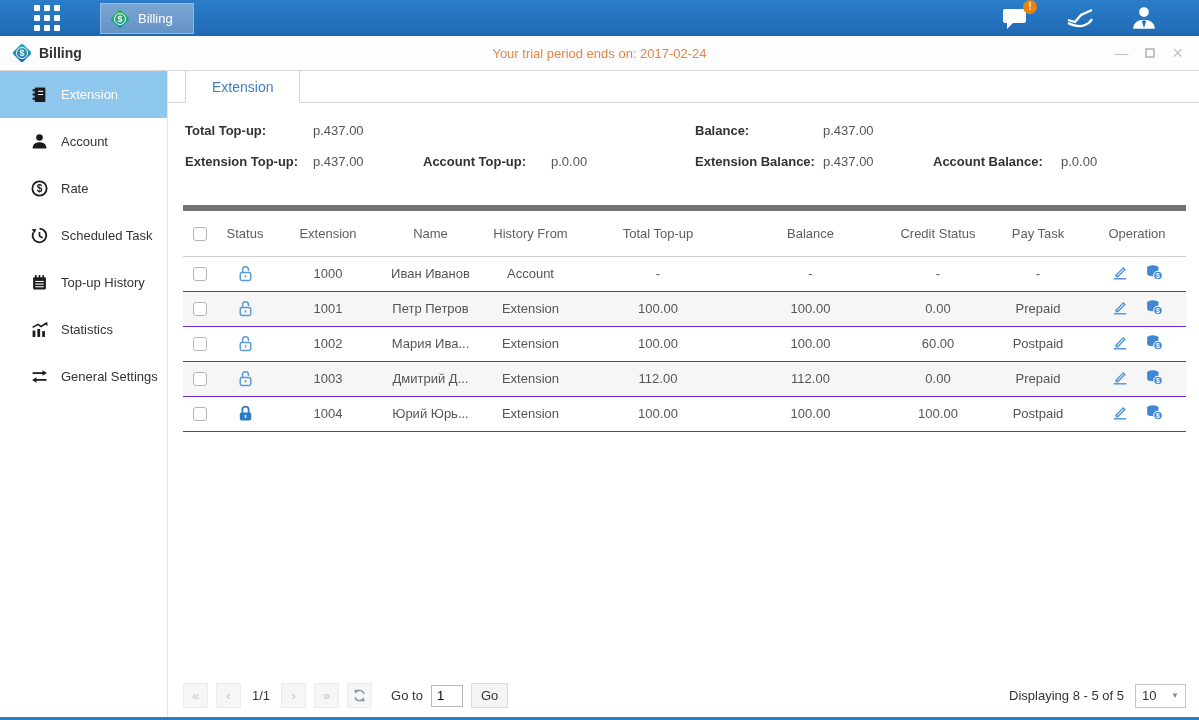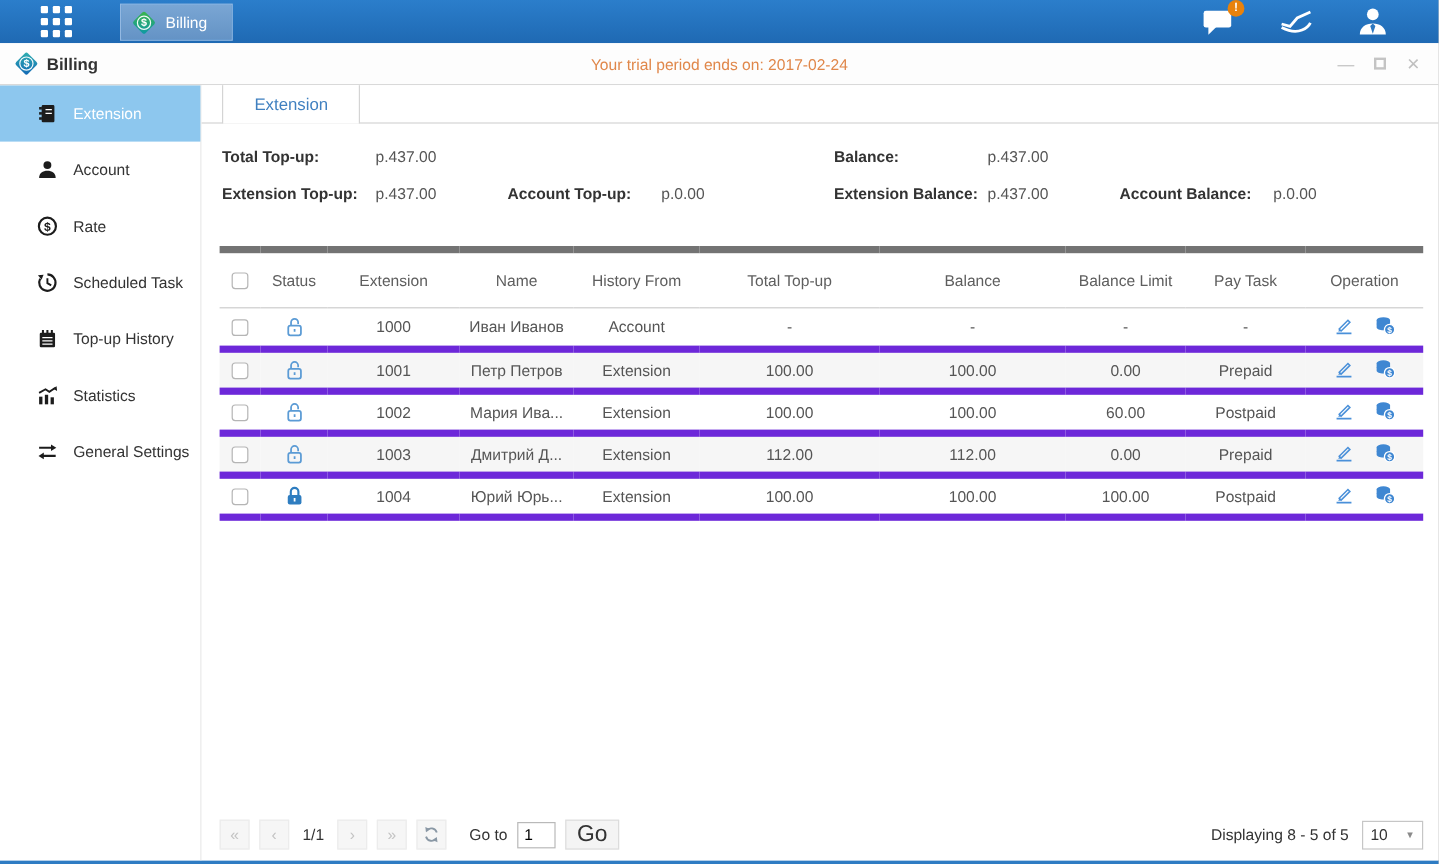--- a/index.html
+++ b/index.html
@@ -58,38 +58,38 @@
 
   
   .btnrow { margin:10px 0 0 17px; display:flex; gap:9px; }
   .btn { background:var(--accent); color:#fff; border:none; border-radius:3px; height:27px; padding:0 13px;
          font-size:13px; font-family:inherit; cursor:pointer; }
 
   
   table.ext { margin:22px 13px 0 15px; width:1003px; border-collapse:collapse; table-layout:fixed; }
   thead tr { height:48px; border-top:6px solid #737373; border-bottom:1px solid #cdcdcd;margin-top:19px; }
   th { font-weight:normal; color:#5e5e5e; font-size:13px; text-align:center; }
-  tbody tr { height:35px; border-bottom:6px solid #6d28d9; }
+  tbody tr { height:35px; border-bottom:1px solid #6d28d9; }
   tbody tr:nth-child(even) { background:#f6f6f6; }
   td { text-align:center; font-size:13px; color:#555; }
   .cb { width:14px; height:14px; border:1px solid #b5b5b5; border-radius:3px; background:#fff; display:inline-block; vertical-align:middle; cursor:pointer; }
   .status-ic svg { width:19px; height:19px; vertical-align:middle; }
   .op-ic { display:inline-flex; margin:0 8px; cursor:pointer; }
   .op-ic svg { width:18px; height:18px; }
 
   
   .pager { position:absolute; left:15px; right:13px; bottom:9px; display:flex; align-items:center; justify-content:space-between;
            font-size:13px; color:#333; }
   .pg-left { display:flex; align-items:center; gap:8px; }
   .pbox { width:25px; height:25px; background:#f6f6f6; border:1px solid #ececec; display:flex; align-items:center;
           justify-content:center; color:#c3c3c3; font-size:13px; cursor:pointer; }
   .page-ind { margin:0 3px; color:#333; }
   .goto-label { margin-left:11px; }
   .goto-input { width:32px; height:22px; border:1px solid #b9b9b9; font-size:13px; padding:0 5px; font-family:inherit; }
-  .go-btn { height:25px; padding:0 9px; background:#f4f4f4; border:1px solid #dcdcdc; color:#333; font-size:19px;
+  .go-btn { height:25px; padding:0 9px; background:#f4f4f4; border:1px solid #dcdcdc; color:#333; font-size:13px;
             font-family:inherit; cursor:pointer; }
   .pg-right { display:flex; align-items:center; gap:11px; }
   .size-select { width:51px; height:24px; border:1px solid #c6c6c6; display:flex; align-items:center;
                  justify-content:space-between; padding:0 6px; background:#fff; cursor:pointer; }
   .caret { font-size:8px; color:#8a8a8a; }
 
   .bottom-strip { height:3px; background:#2e7cc3; }
 </style>
 </head>
 <body>
@@ -284,21 +284,21 @@
         </colgroup>
         <thead>
           <tr id="thead-row">
             <th><span class="cb"></span></th>
           <th>Status</th>
               <th>Extension</th>
               <th>Name</th>
               <th>History From</th>
               <th>Total Top-up</th>
               <th>Balance</th>
-              <th>Balance Limit</th>
+              <th>Credit Status</th>
               <th>Pay Task</th>
               <th>Operation</th>
             </tr>
         </thead>
         <tbody id="tbody">
             <tr>
               <td><span class="cb"></span></td>
               <td><span class="status-ic"><svg viewBox="0 0 18 18">
                     <rect x="4" y="8" width="10" height="7.6" rx="1.6" fill="none" stroke="#5b9bd5" stroke-width="1.4"></rect>
                     <path d="M6.2 8 V5.3 a2.8 2.8 0 0 1 5.6 0 V6.6" fill="none" stroke="#5b9bd5" stroke-width="1.4"></path>

